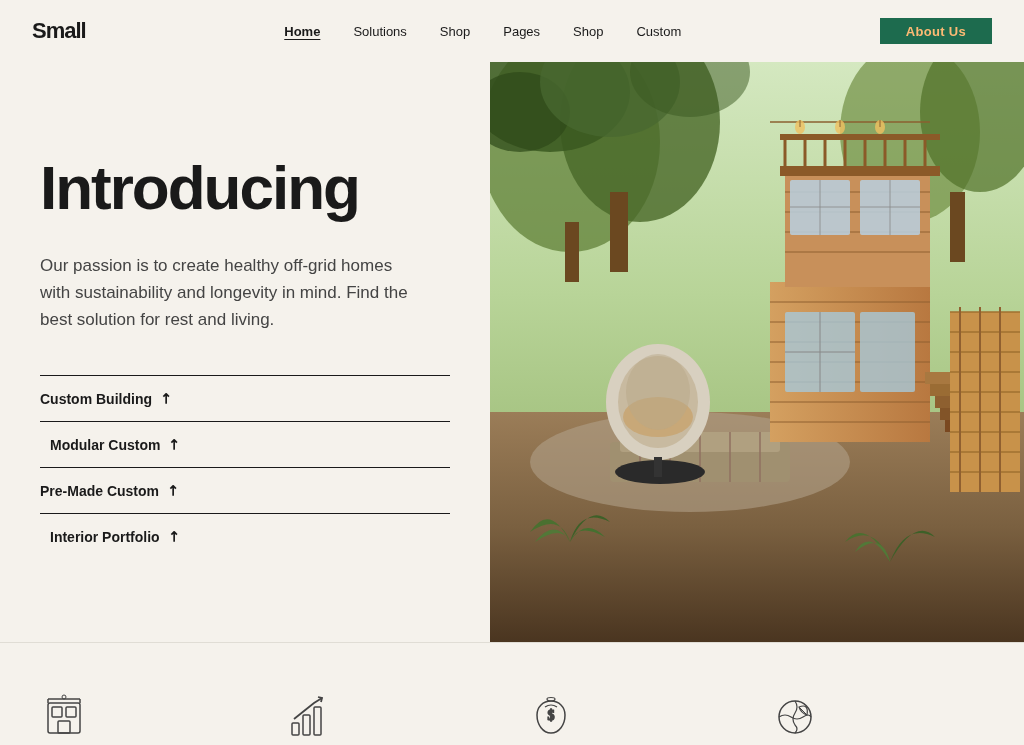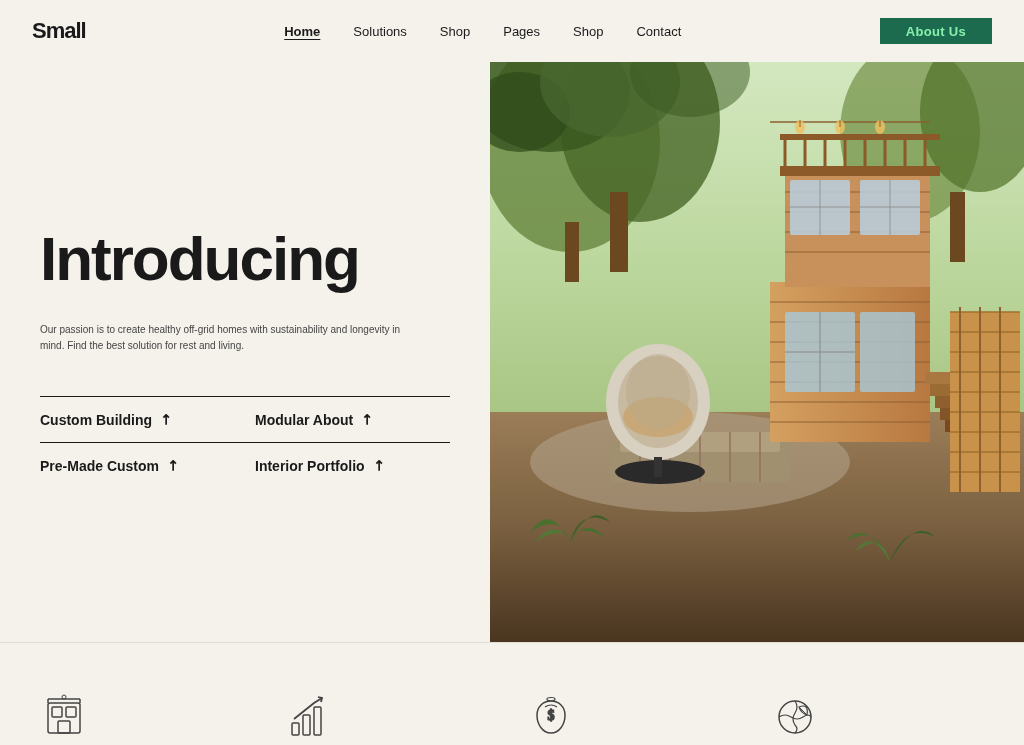--- a/index.html
+++ b/index.html
@@ -39,21 +39,21 @@
       font-size: 13px;
       font-weight: 400;
     }
     nav a.active {
       text-decoration: underline;
       font-weight: 600;
       text-underline-offset: 3px;
     }
     .about-btn {
       background: #1d6b4e;
-      color: #86efac;
+      color: #fdba74;
       border: none;
       padding: 4px 26px;
       font-family: Arial, sans-serif;
       font-size: 13px;
       font-weight: 600;
       cursor: pointer;
       letter-spacing: 0.3px;
     }
 
     
@@ -73,30 +73,30 @@
       font-family: 'Arial Black', Arial, sans-serif;
       font-size: 62px;
       font-weight: 900;
       color: #1a1a1a;
       line-height: 1.08;
       letter-spacing: -2px;
       margin-bottom: 30px;
     }
     .hero-subtitle {
       font-family: Arial, sans-serif;
-      font-size: 10px;
+      font-size: 17px;
       color: #444;
       line-height: 1.6;
       max-width: 380px;
       margin-bottom: 42px;
     }
 
     .links-grid {
       display: grid;
-      grid-template-columns: 1fr 1fr;
+      grid-template-columns: 1fr;
       gap: 0;
     }
     .link-item {
       padding: 14px 0;
       border-top: 1.5px solid #1a1a1a;
       display: flex;
       align-items: center;
       gap: 8px;
       cursor: pointer;
     }
@@ -165,40 +165,40 @@
 <body>
 
 <header>
   <div class="logo">Small</div>
   <nav>
     <a href="#" class="active">Home</a>
     <a href="#">Solutions</a>
     <a href="#">Shop</a>
     <a href="#">Pages</a>
     <a href="#">Shop</a>
-    <a href="#">Contact</a>
+    <a href="#">Custom</a>
   </nav>
   <button class="about-btn">About Us</button>
 </header>
 
 <section class="hero">
 
   <div class="hero-left">
     <h1 class="hero-title">
       <span>Introducing</span><br>
     </h1>
     <p class="hero-subtitle">Our passion is to create healthy off-grid homes with sustainability and longevity in mind. Find the best solution for rest and living.</p>
 
     <div class="links-grid">
       <div class="link-item">
         <span class="link-label">Custom Building</span>
         <span class="arrow-icon">↗</span>
       </div>
       <div class="link-item">
-        <span class="link-label">Modular About</span>
+        <span class="link-label">Modular Custom</span>
         <span class="arrow-icon">↗</span>
       </div>
       <div class="link-item">
         <span class="link-label">Pre-Made Custom</span>
         <span class="arrow-icon">↗</span>
       </div>
       <div class="link-item">
         <span class="link-label">Interior Portfolio</span>
         <span class="arrow-icon">↗</span>
       </div>

